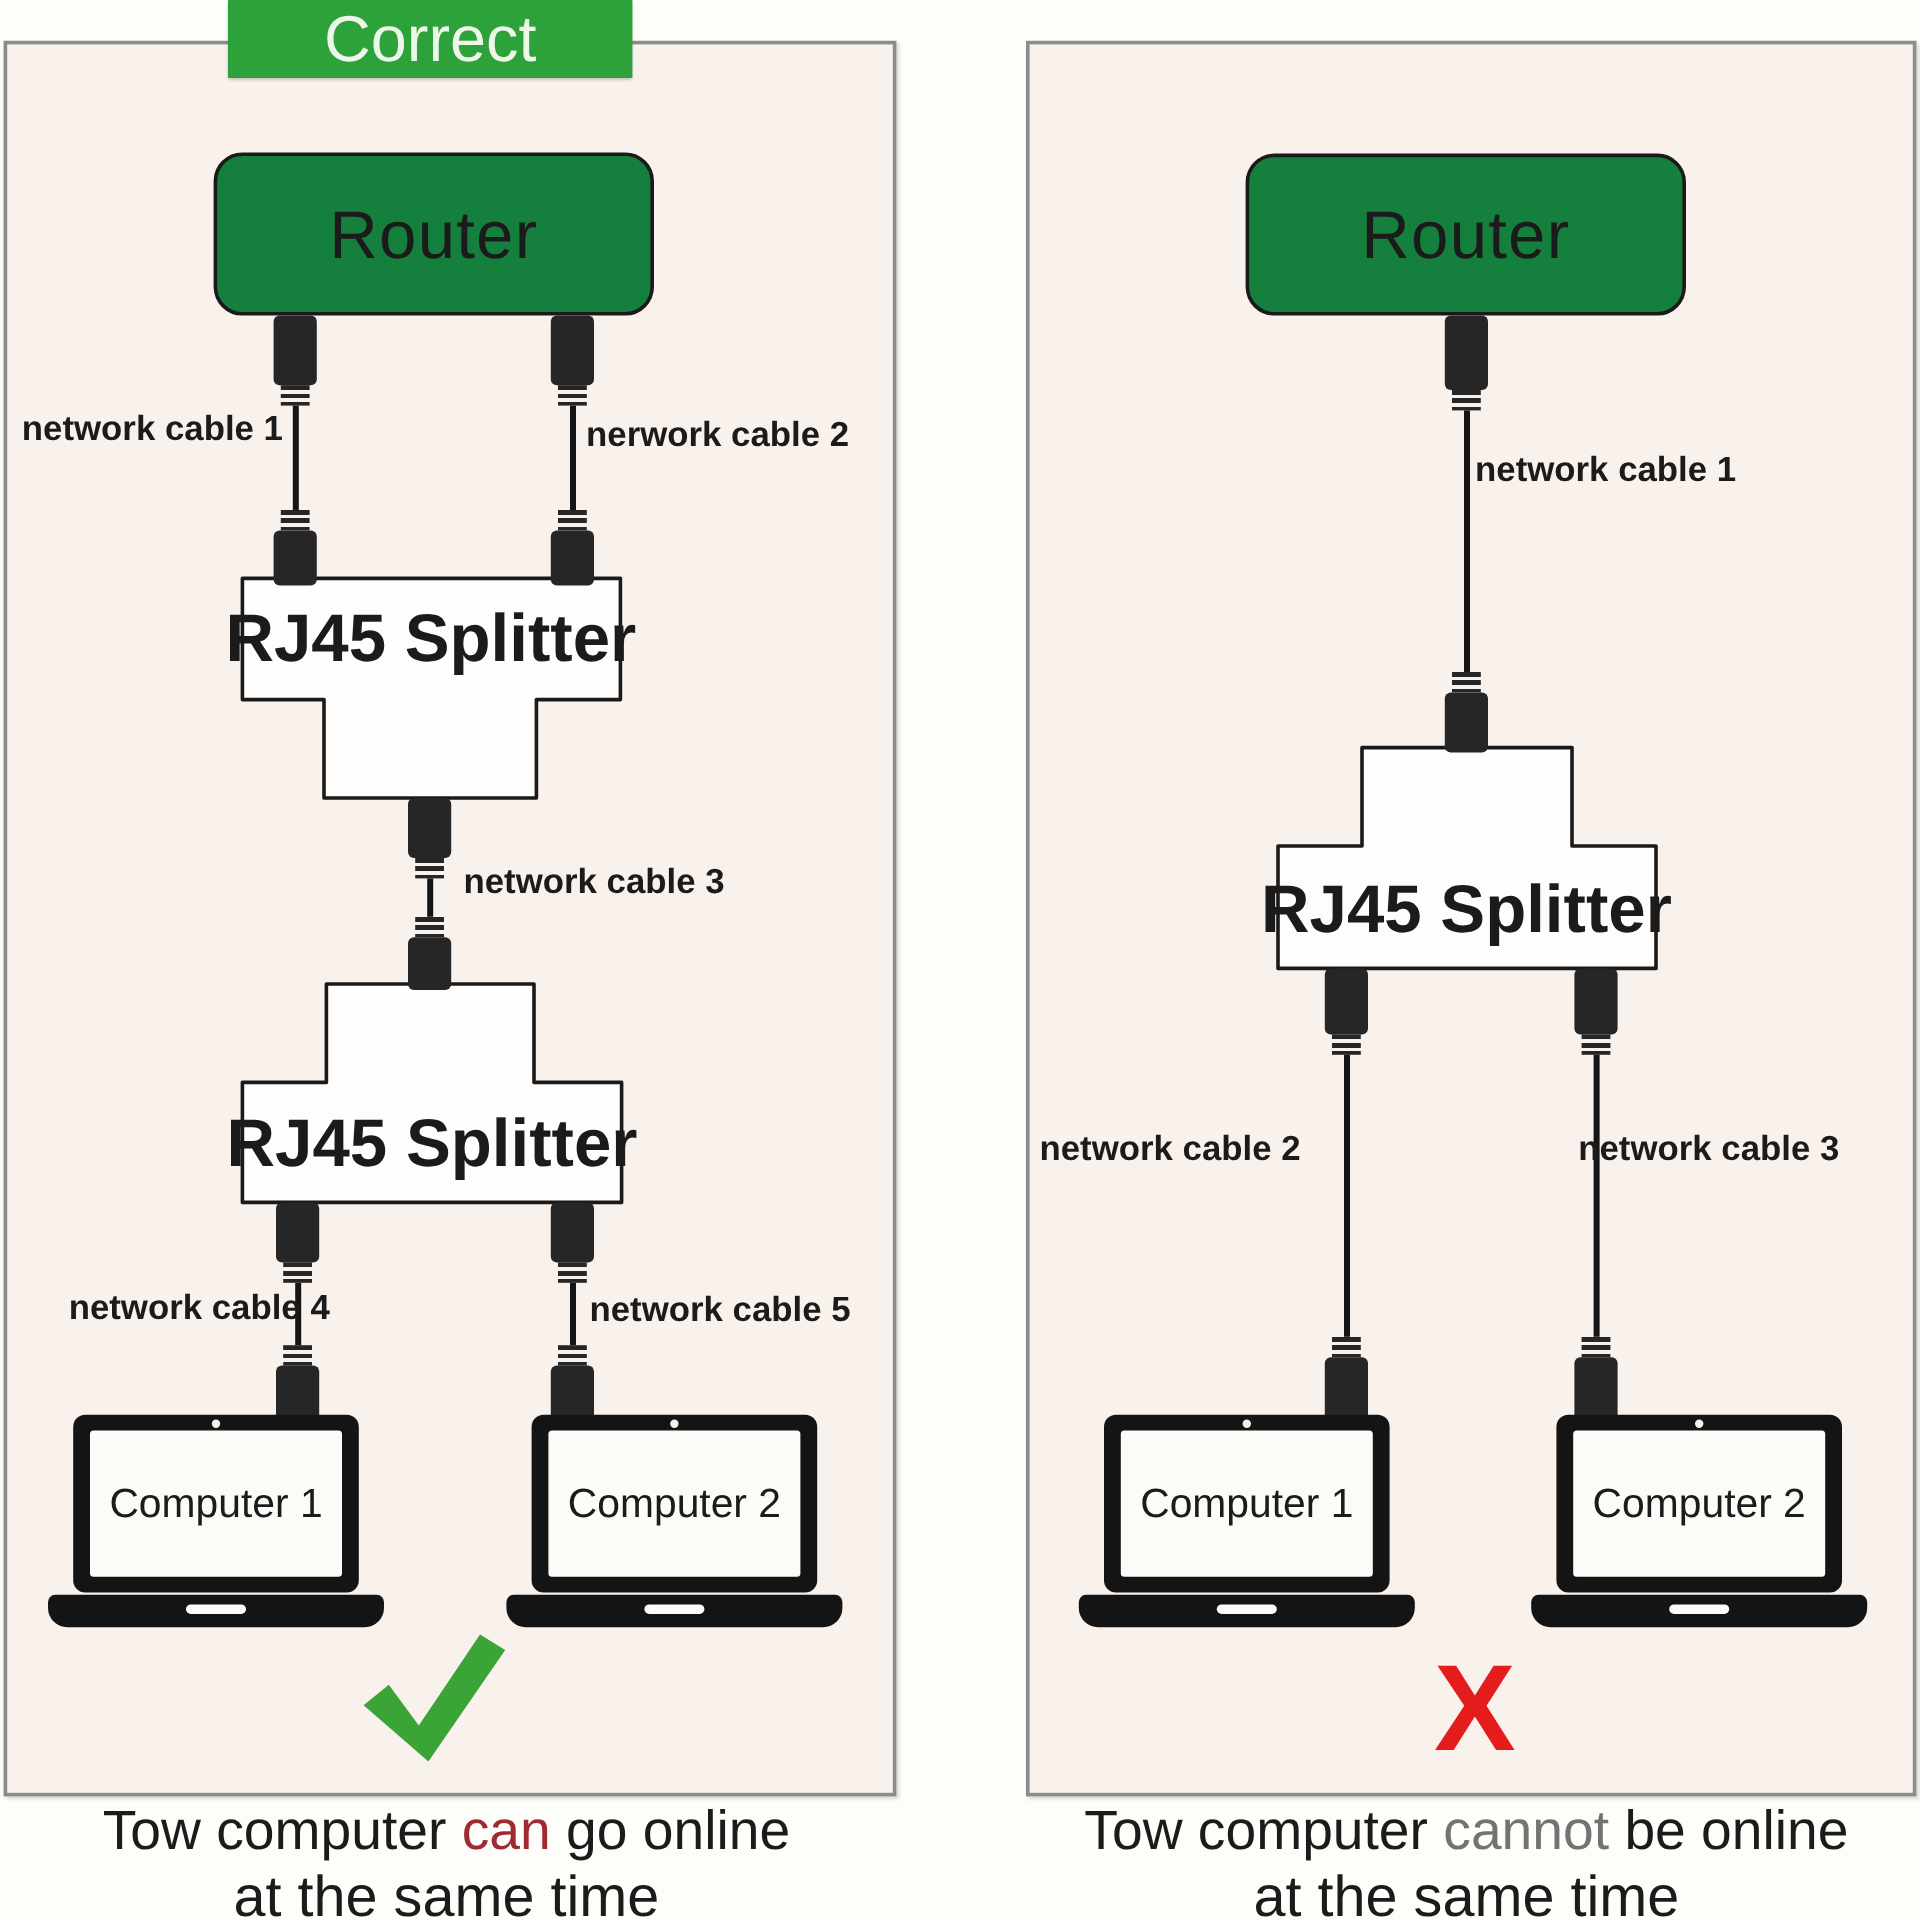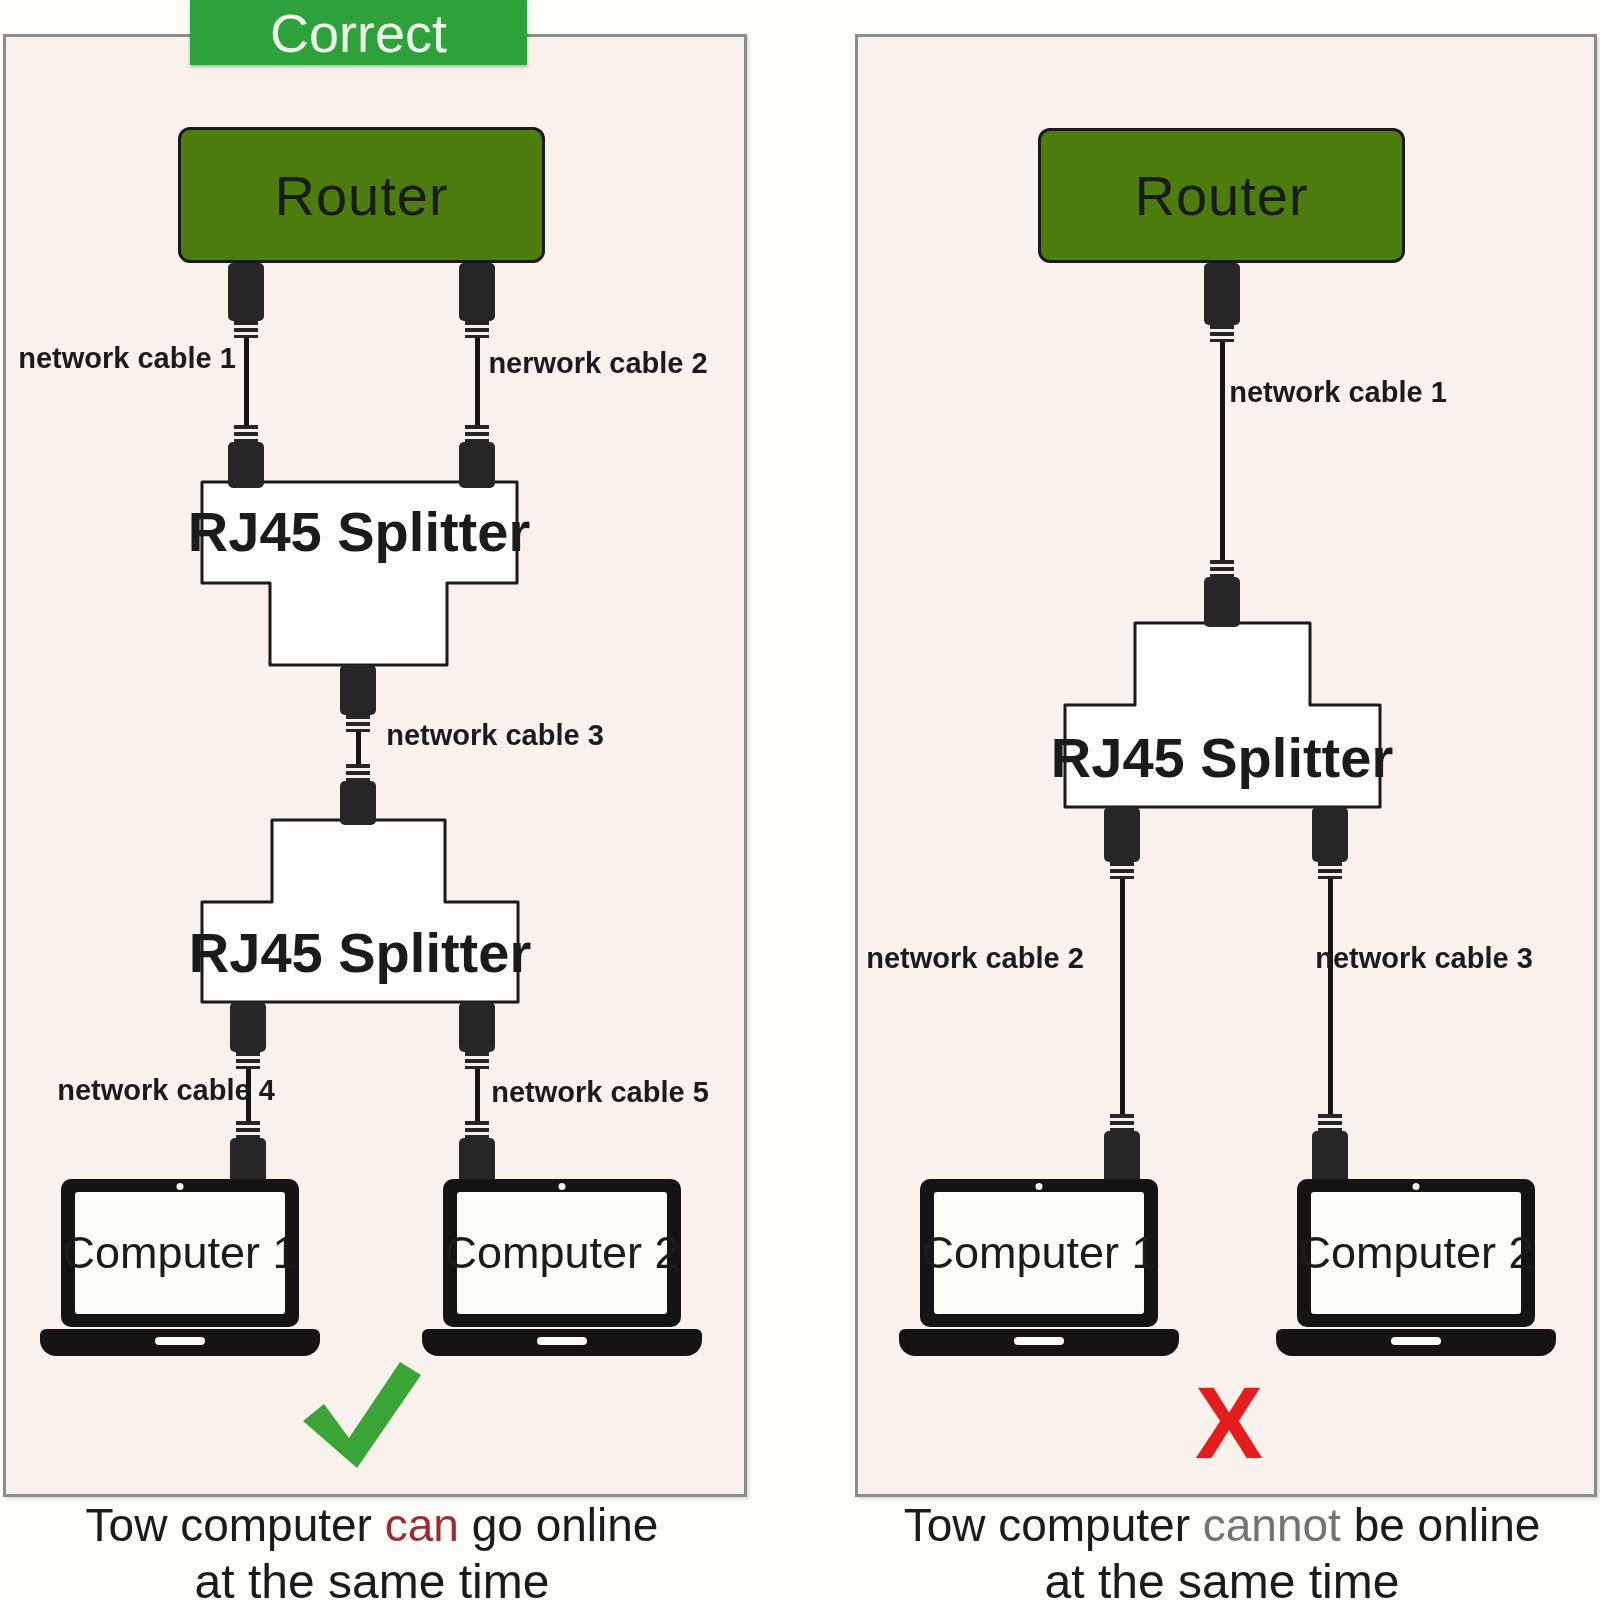--- a/index.html
+++ b/index.html
@@ -5,37 +5,37 @@
   html,body{margin:0;padding:0;background:#fdfdfa;}
   .stage{position:relative;width:1600px;height:1600px;overflow:hidden;
          font-family:"Liberation Sans", sans-serif;color:#1b1b1b;background:#fdfdfa;}
   .panel{position:absolute;background:#f8f1ec;border:3px solid #8c8c8c;box-sizing:border-box;}
   .panel.left{left:3px;top:34px;width:744px;height:1463px;box-shadow:2px 2px 3px rgba(0,0,0,.15);}
   .panel.right{left:855px;top:34px;width:742px;height:1463px;box-shadow:2px 2px 3px rgba(0,0,0,.15);}
   .hdr{position:absolute;top:0;height:65px;display:flex;align-items:center;justify-content:center;
        font-size:54px;font-weight:500;z-index:5;}
   .hdr.green{left:190px;width:337px;background:#2da13a;color:#edf7e9;box-shadow:0 2px 3px rgba(0,0,0,.25);}
   .hdr.red{left:1052px;width:336px;background:#e81a1a;color:#fbe9e9;box-shadow:0 2px 3px rgba(0,0,0,.25);}
-  .device{position:absolute;background:#4d7c0f;border:3px solid #1a1a1a;border-radius:12px;
+  .device{position:absolute;background:#15803d;border:3px solid #1a1a1a;border-radius:24px;
           display:flex;align-items:center;justify-content:center;box-sizing:border-box;}
   .device-label{font-size:56px;font-weight:500;letter-spacing:1px;}
   .splitter-label{position:absolute;transform:translate(-50%,-50%);font-size:56px;font-weight:700;white-space:nowrap;z-index:3;}
   .cable{position:absolute;display:flex;flex-direction:column;align-items:center;transform:translateX(-50%);z-index:2;}
   .plug{width:36px;background:#262626;border-radius:5px;}
   .ridges{width:24px;height:17px;background:repeating-linear-gradient(to bottom,#262626 0 4px,rgba(0,0,0,0) 4px 7px);}
   .wire{width:5px;flex:1;background:#151515;}
   .lbl{position:absolute;transform:translateX(-50%);font-size:29px;font-weight:600;white-space:nowrap;z-index:4;}
   .laptop{position:absolute;width:280px;height:177px;z-index:3;}
   .bezel{position:absolute;left:21px;top:0;width:238px;height:148px;background:#141414;border-radius:10px;}
   .screen{position:absolute;left:14px;top:13px;width:210px;height:122px;background:#fdfbf8;border-radius:3px;
           display:flex;align-items:center;justify-content:center;}
   .cam{position:absolute;left:50%;top:4px;width:7px;height:7px;border-radius:50%;background:#f4f2ef;transform:translateX(-50%);}
   .lap-base{position:absolute;left:0;bottom:0;width:280px;height:27px;background:#141414;border-radius:6px 6px 16px 16px;}
   .slot{position:absolute;left:50%;top:8px;width:50px;height:8px;background:#fdfbf8;border-radius:4px;transform:translateX(-50%);}
-  .computer-label{font-size:45px;font-weight:500;white-space:nowrap;}
+  .computer-label{font-size:34px;font-weight:500;white-space:nowrap;}
   .svg-layer{position:absolute;left:0;top:0;width:1600px;height:1600px;z-index:1;pointer-events:none;}
   .caption{position:absolute;transform:translateX(-50%);font-size:46px;font-weight:500;white-space:nowrap;z-index:4;}
 </style>
 </head>
 <body>
 
 <div class="stage">
 
   <section class="panel left"></section>
   <section class="panel right"></section>

